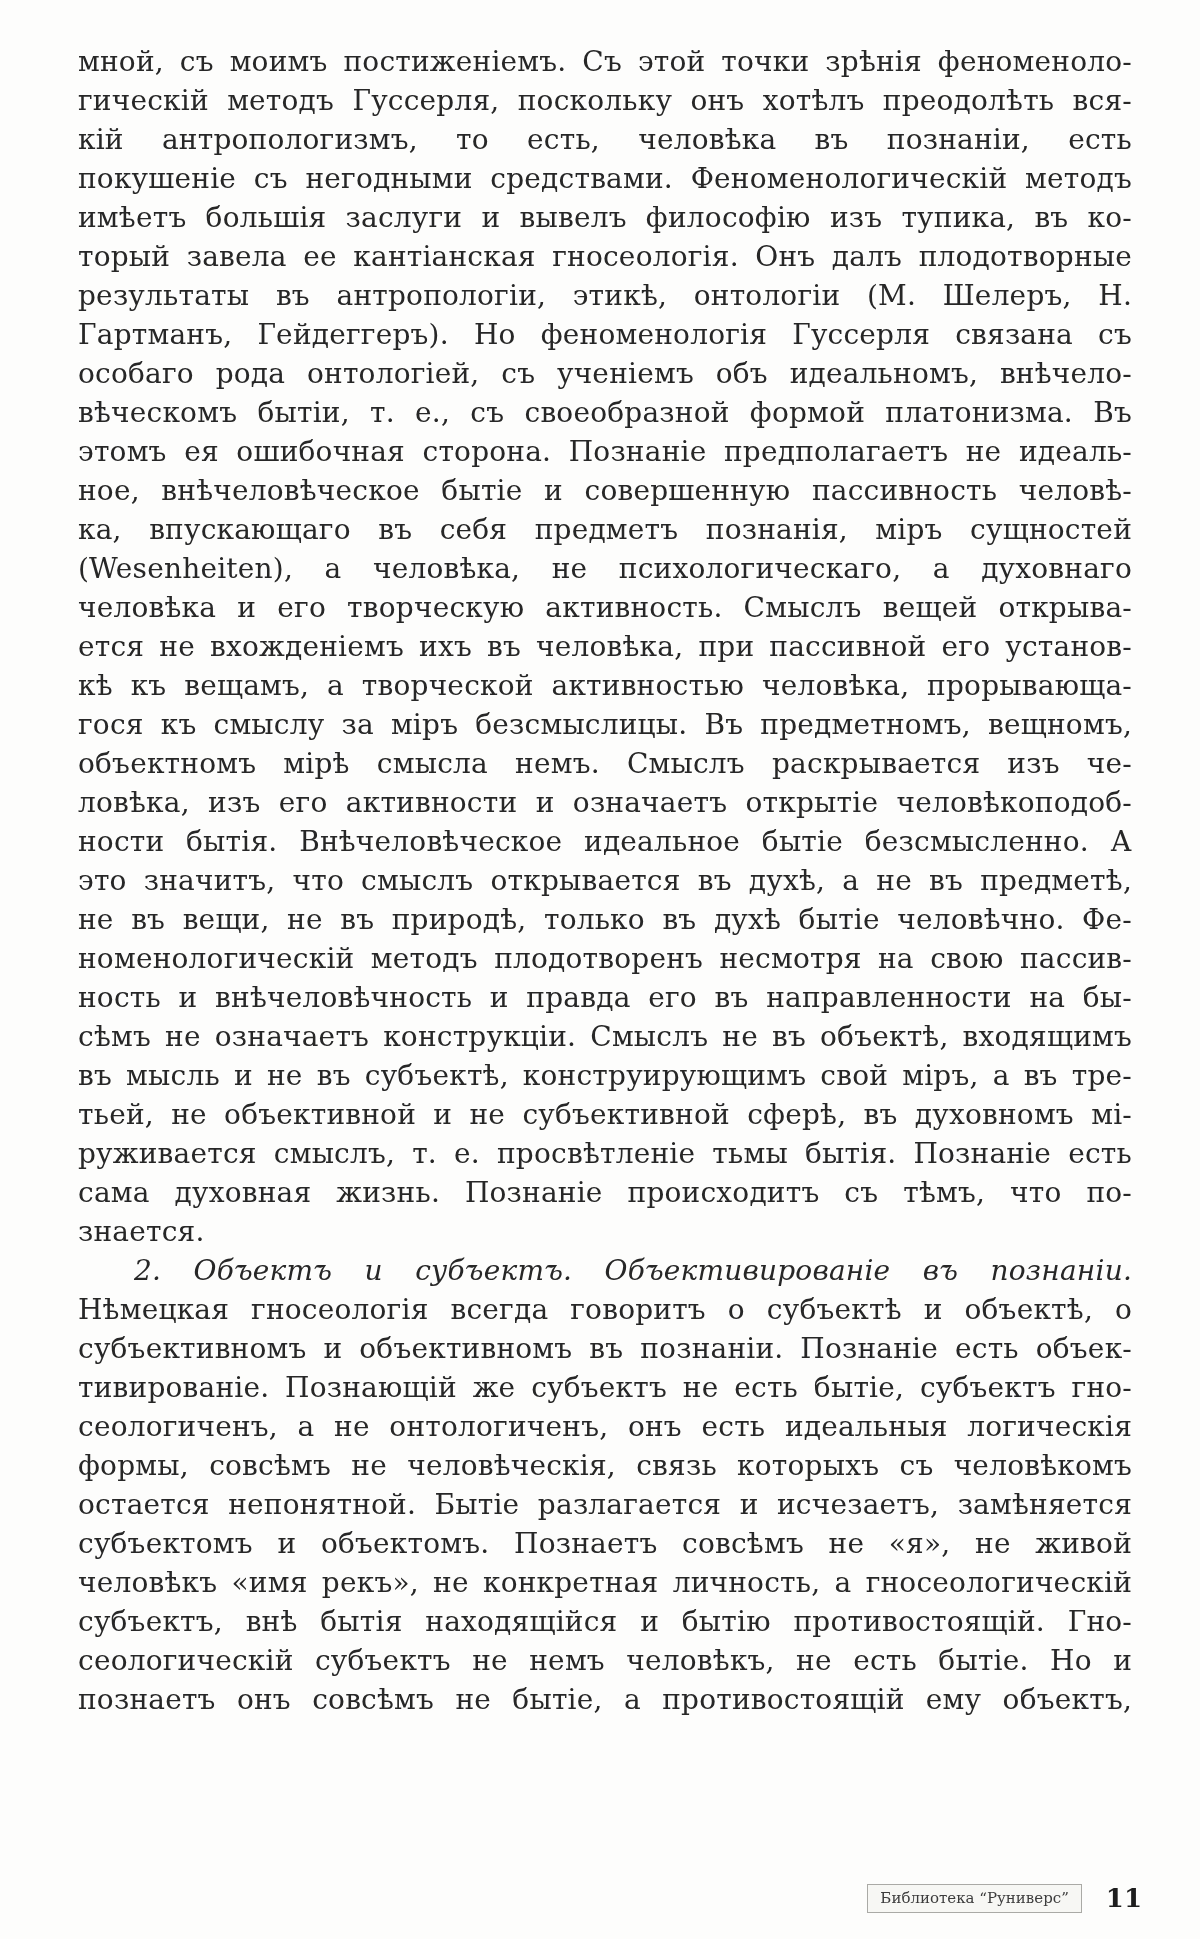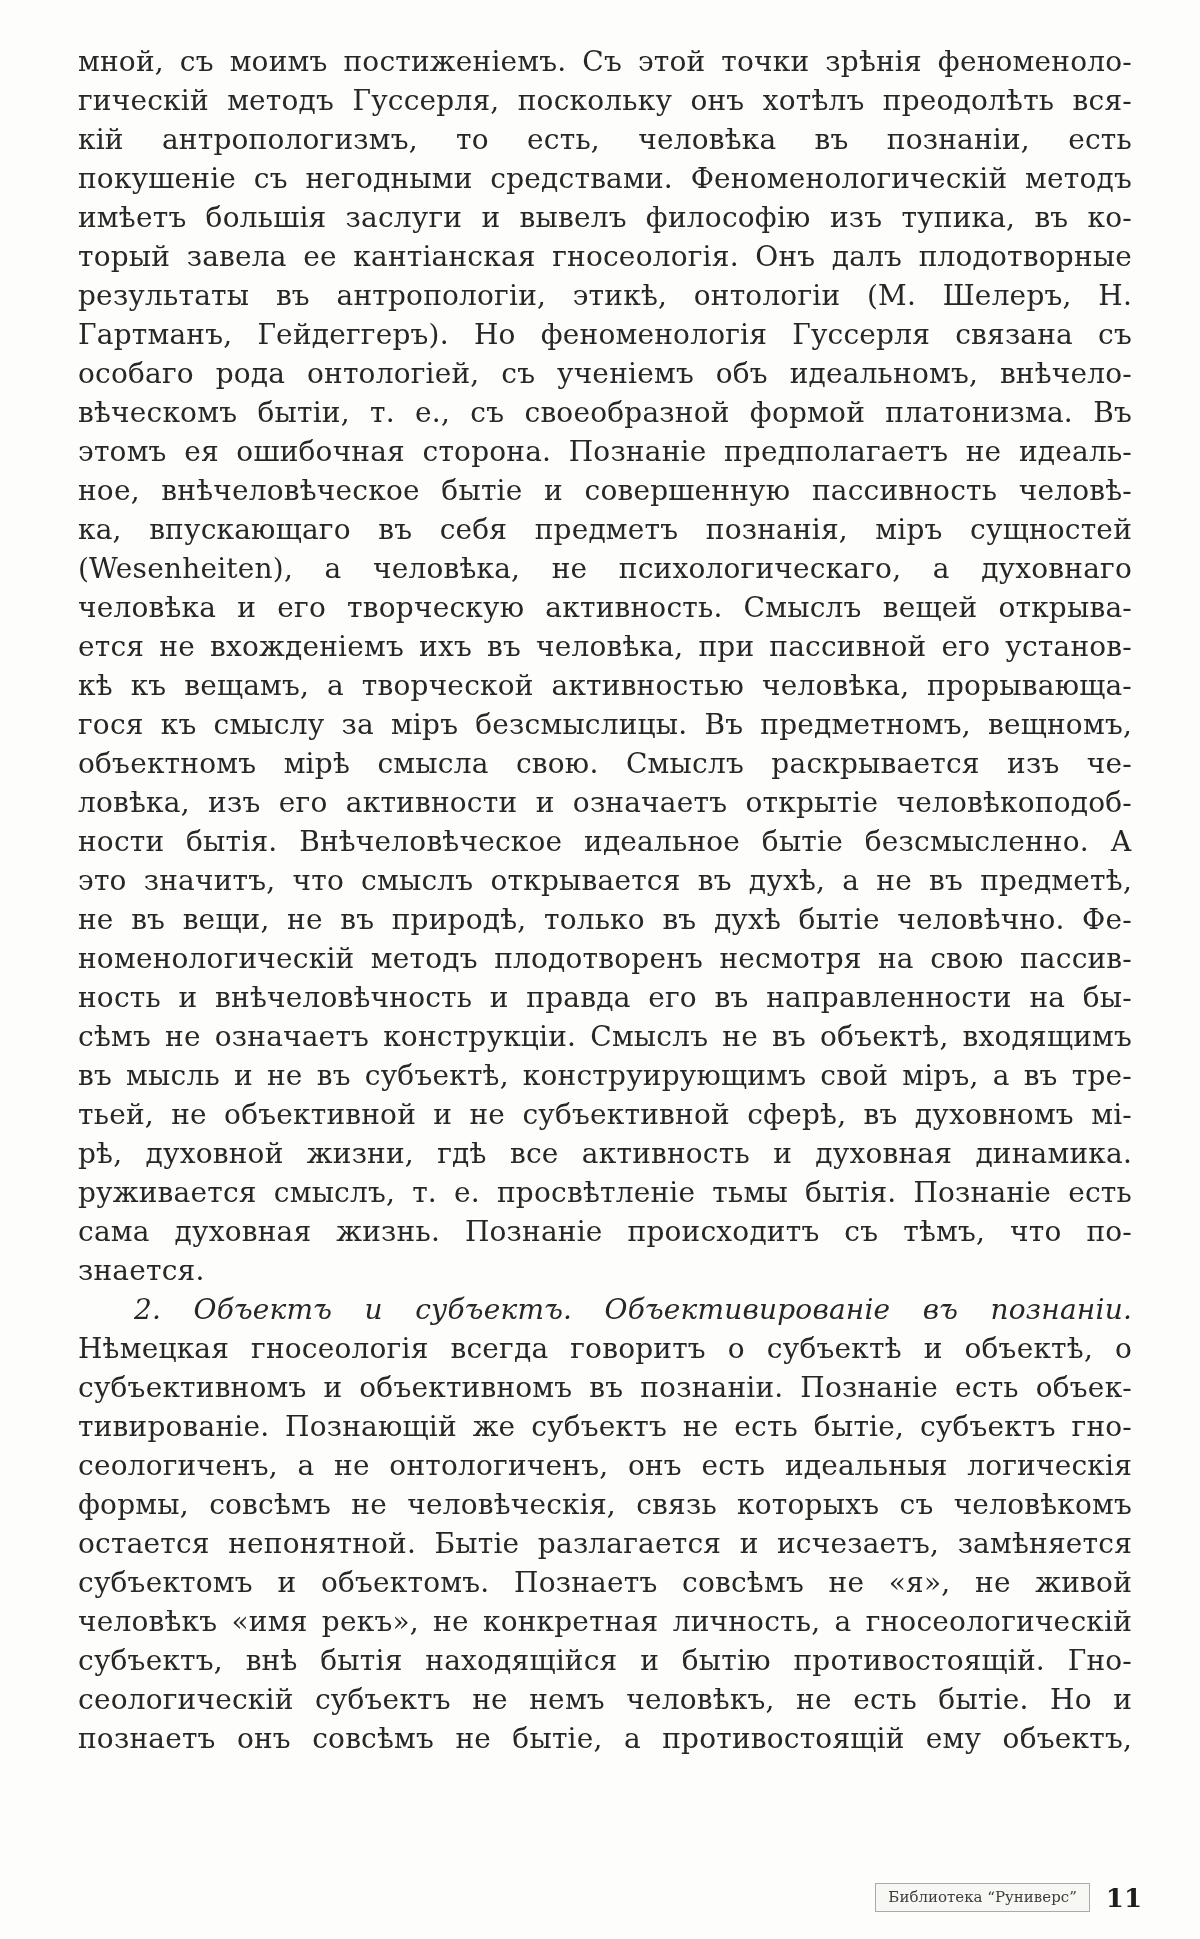--- a/index.html
+++ b/index.html
@@ -30,22 +30,22 @@
     letter-spacing: 0.2px;
   }
   .line.flush { text-align-last: left; }
   .line.italic { font-style: italic; }
   .line.indent { text-indent: 56px; }
   .footer {
     position: absolute;
     right: 58px;
     bottom: 26px;
     display: flex;
-    align-items: flex-start;
-    gap: 16px;
+    align-items: center;
+    gap: 24px;
   }
   .stamp {
     border: 1px solid #aaaaa6;
     background: #f7f7f4;
     color: #3c3c3c;
     font-size: 15px;
     line-height: 1;
     padding: 6px 12px;
     font-family: "DejaVu Serif", "Liberation Serif", serif;
     white-space: nowrap;
@@ -74,31 +74,30 @@
         <div class="line">особаго рода онтологіей, съ ученіемъ объ идеальномъ, внѣчело-</div>
         <div class="line">вѣческомъ бытіи, т. е., съ своеобразной формой платонизма. Въ</div>
         <div class="line">этомъ ея ошибочная сторона. Познаніе предполагаетъ не идеаль-</div>
         <div class="line">ное, внѣчеловѣческое бытіе и совершенную пассивность человѣ-</div>
         <div class="line">ка, впускающаго въ себя предметъ познанія, міръ сущностей</div>
         <div class="line">(Wesenheiten), а человѣка, не психологическаго, а духовнаго</div>
         <div class="line">человѣка и его творческую активность. Смыслъ вещей открыва-</div>
         <div class="line">ется не вхожденіемъ ихъ въ человѣка, при пассивной его установ-</div>
         <div class="line">кѣ къ вещамъ, а творческой активностью человѣка, прорывающа-</div>
         <div class="line">гося къ смыслу за міръ безсмыслицы. Въ предметномъ, вещномъ,</div>
-        <div class="line">объектномъ мірѣ смысла свою. Смыслъ раскрывается изъ че-</div>
+        <div class="line">объектномъ мірѣ смысла немъ. Смыслъ раскрывается изъ че-</div>
         <div class="line">ловѣка, изъ его активности и означаетъ открытіе человѣкоподоб-</div>
         <div class="line">ности бытія. Внѣчеловѣческое идеальное бытіе безсмысленно. А</div>
         <div class="line">это значитъ, что смыслъ открывается въ духѣ, а не въ предметѣ,</div>
         <div class="line">не въ вещи, не въ природѣ, только въ духѣ бытіе человѣчно. Фе-</div>
         <div class="line">номенологическій методъ плодотворенъ несмотря на свою пассив-</div>
         <div class="line">ность и внѣчеловѣчность и правда его въ направленности на бы-</div>
         <div class="line">сѣмъ не означаетъ конструкціи. Смыслъ не въ объектѣ, входящимъ</div>
         <div class="line">въ мысль и не въ субъектѣ, конструирующимъ свой міръ, а въ тре-</div>
         <div class="line">тьей, не объективной и не субъективной сферѣ, въ духовномъ мі-</div>
-        <div class="line">рѣ, духовной жизни, гдѣ все активность и духовная динамика.</div>
         <div class="line">руживается смыслъ, т. е. просвѣтленіе тьмы бытія. Познаніе есть</div>
         <div class="line">сама духовная жизнь. Познаніе происходитъ съ тѣмъ, что по-</div>
         <div class="line flush">знается.</div>
       </div>
     <div class="paragraph">
         <div class="line italic indent">2. Объектъ и субъектъ. Объективированіе въ познаніи.</div>
         <div class="line">Нѣмецкая гносеологія всегда говоритъ о субъектѣ и объектѣ, о</div>
         <div class="line">субъективномъ и объективномъ въ познаніи. Познаніе есть объек-</div>
         <div class="line">тивированіе. Познающій же субъектъ не есть бытіе, субъектъ гно-</div>
         <div class="line">сеологиченъ, а не онтологиченъ, онъ есть идеальныя логическія</div>

